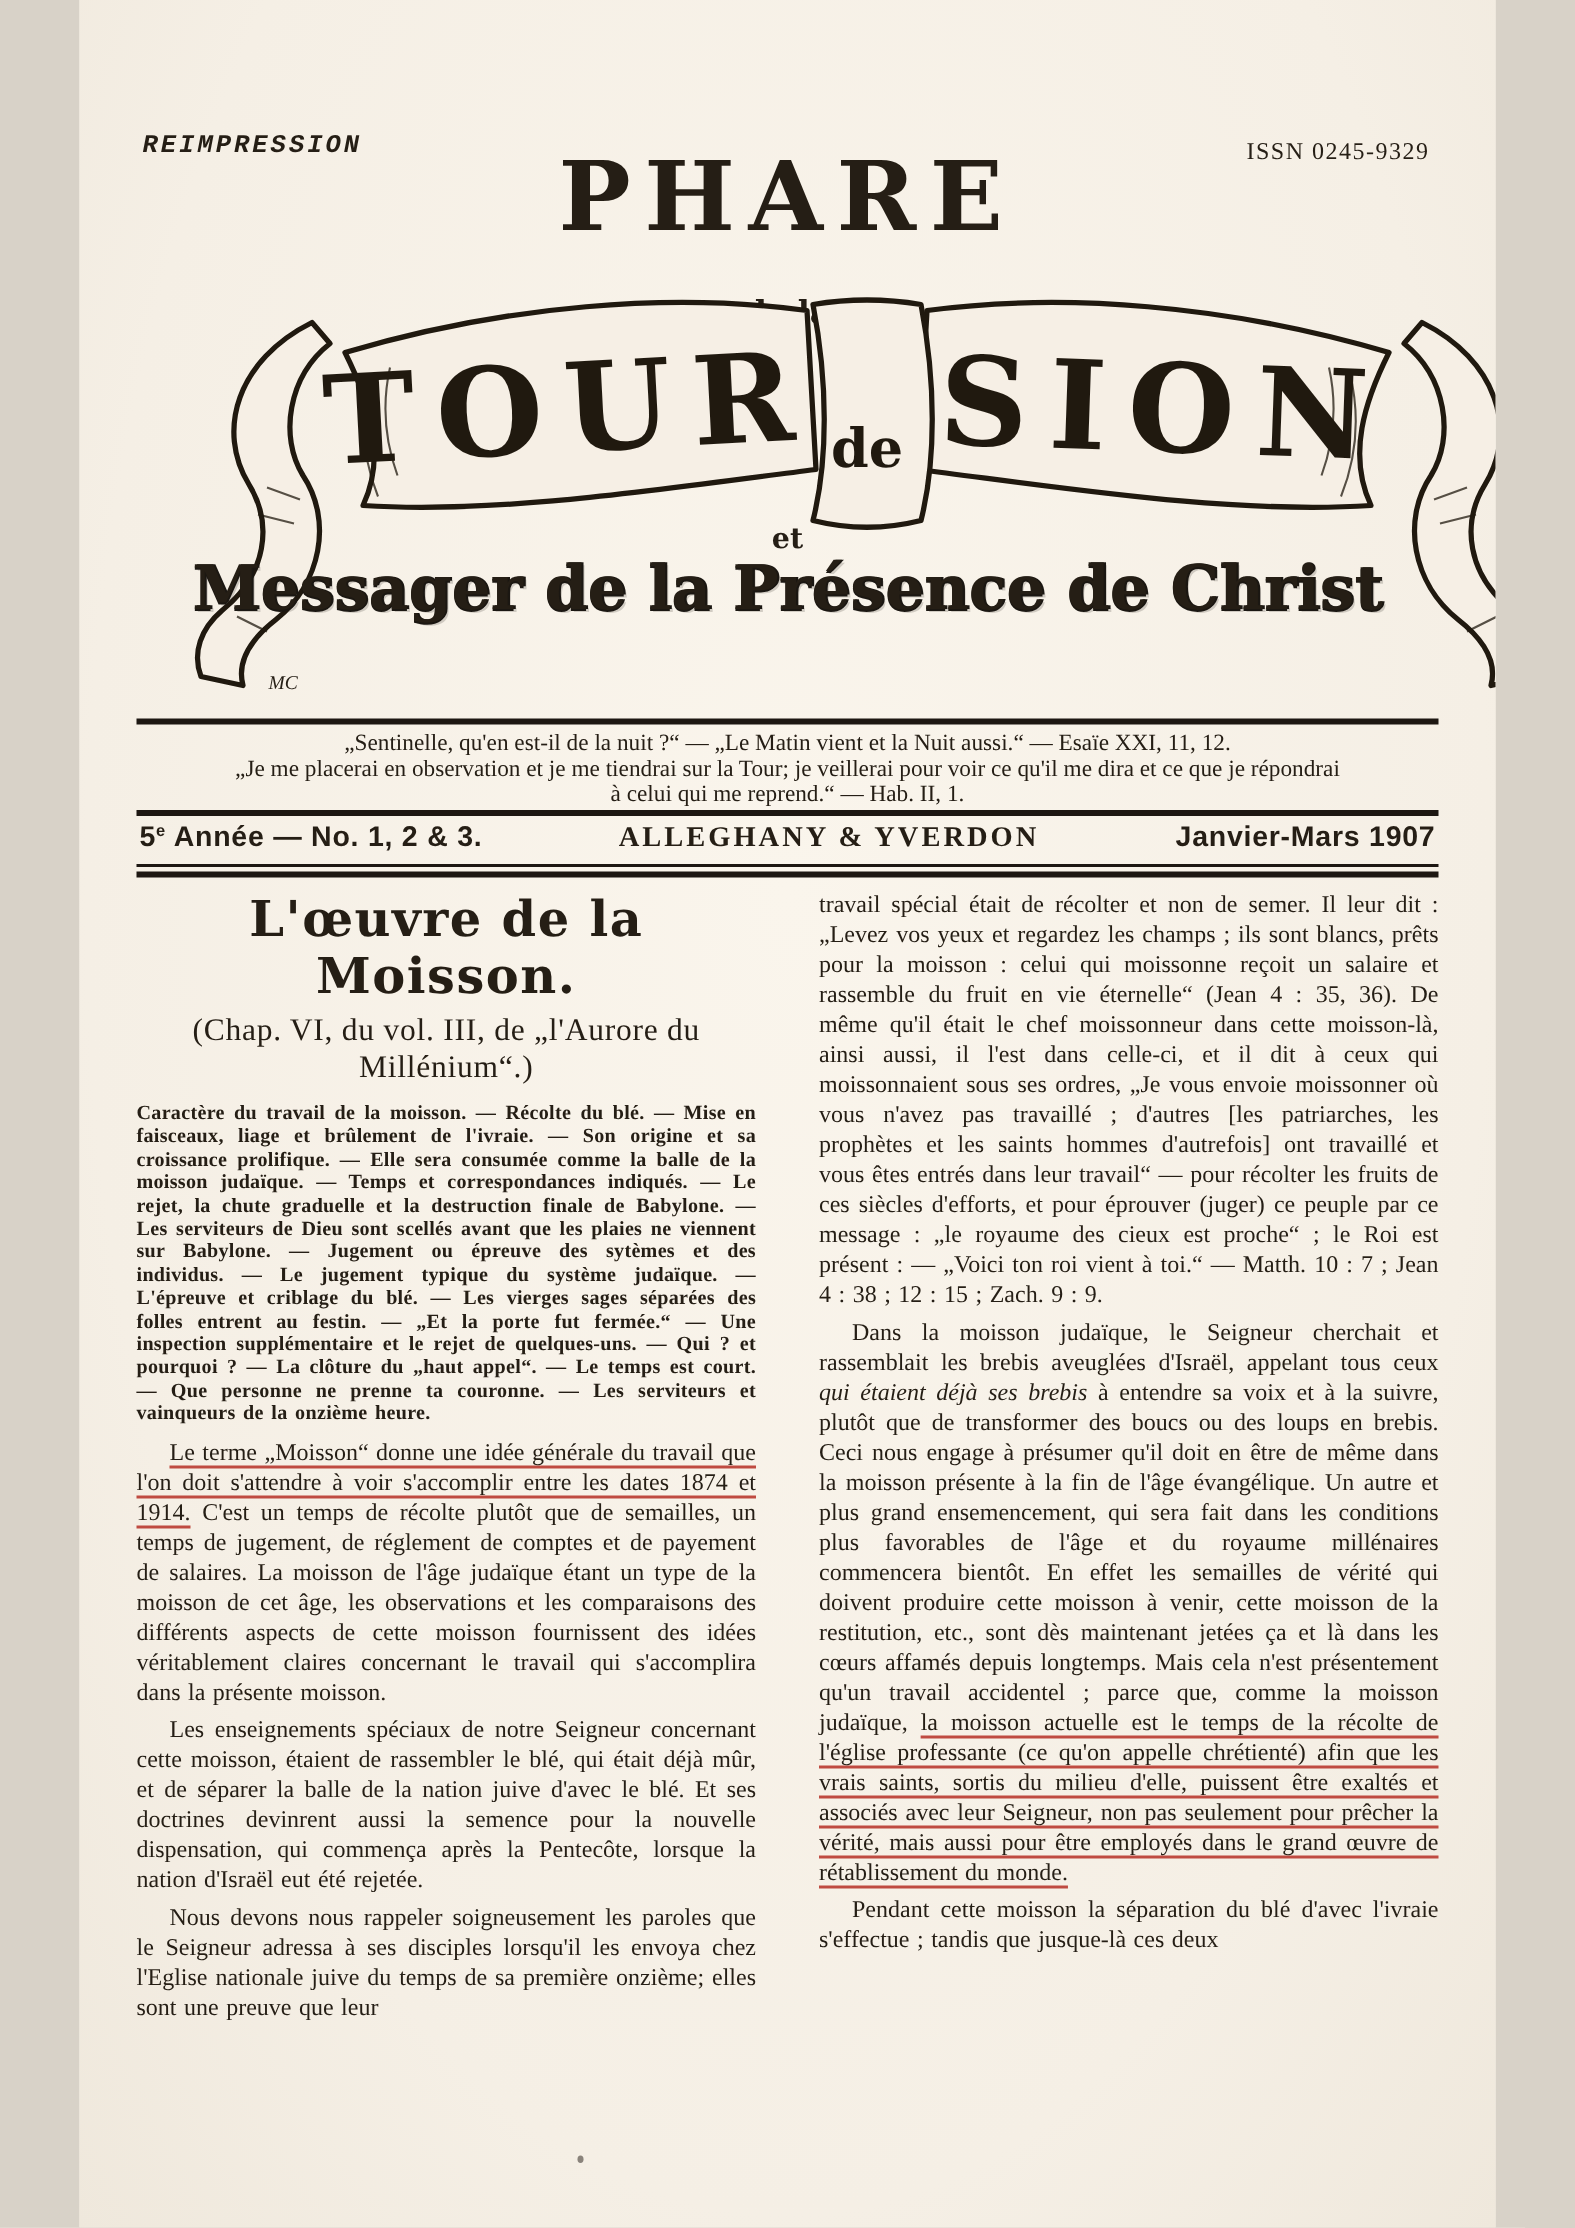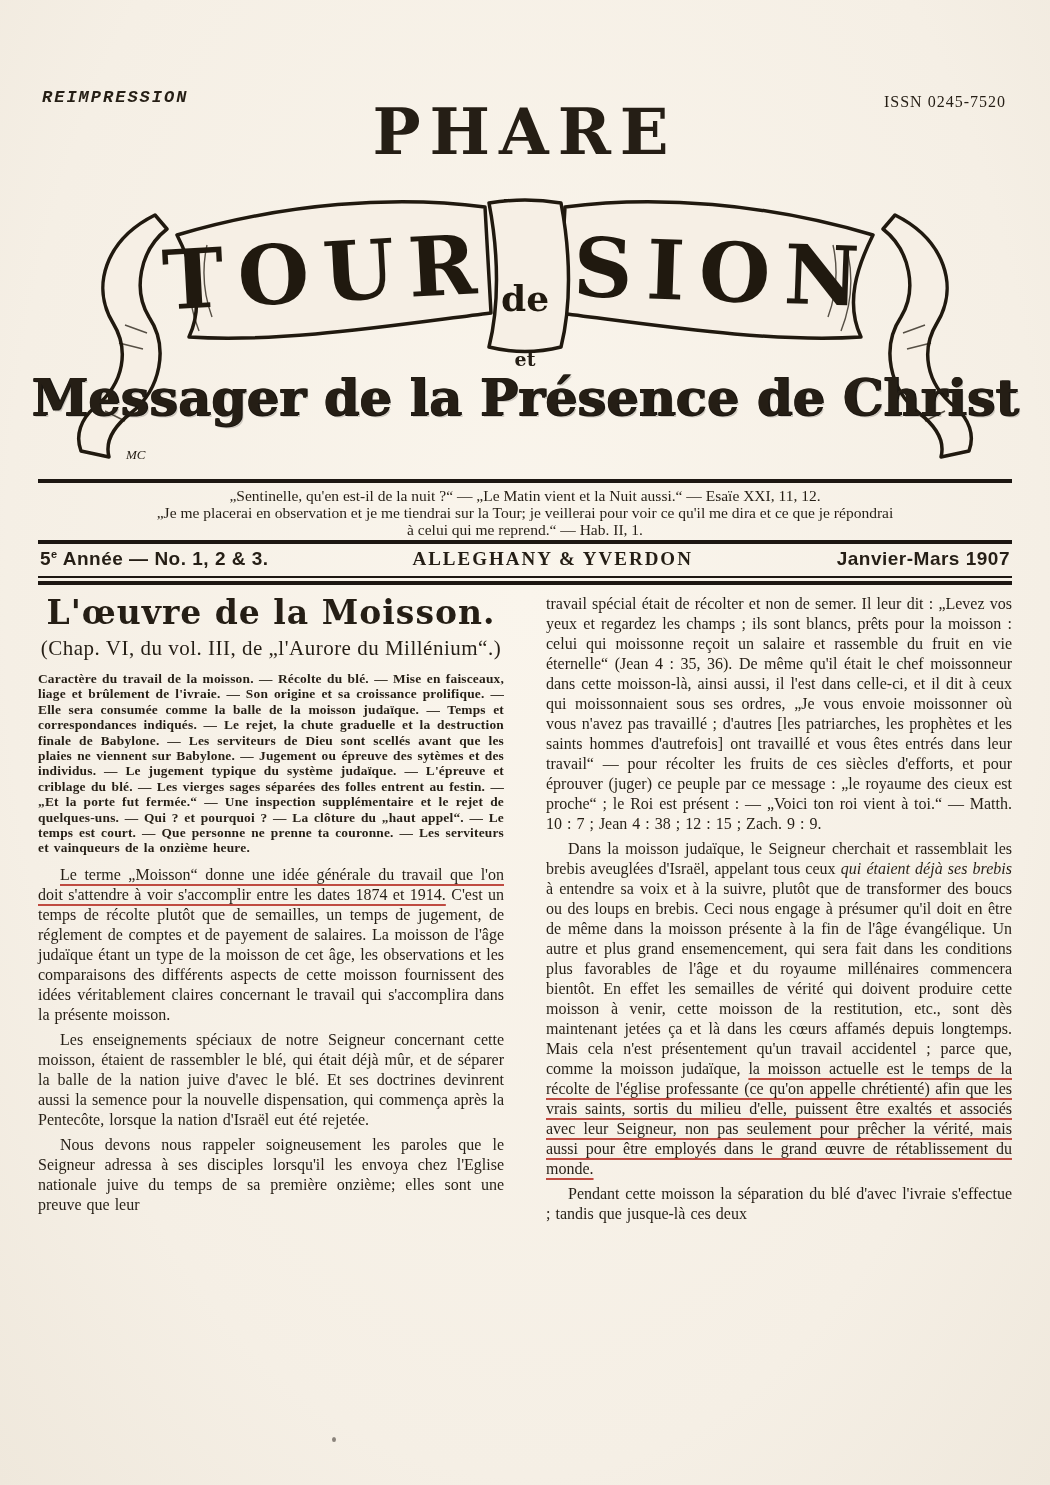--- a/index.html
+++ b/index.html
@@ -1,33 +1,33 @@
 <!DOCTYPE html>
 <html><head>
 <meta charset="utf-8">
 <style>
   html,body{margin:0;padding:0;background:#d8d2c8;}
   .page{
-    position:relative; width:1050px; height:1485px; margin:0 auto;
+    position:relative; width:944px; height:1485px; margin:0 auto;
     background:#f7f1e8;
     background-image:radial-gradient(ellipse at 50% 40%, #faf5ec 0%, #f5efe5 70%, #efe8dc 100%);
     color:#251e15; overflow:hidden;
     font-family:"Liberation Serif", serif;
   }
   .abs{position:absolute;}
   .ctr{left:0; right:0; text-align:center;}
   
   .reimp{left:42px; top:88px; font-family:"Liberation Mono", monospace; font-style:italic; font-weight:bold; font-size:17px; letter-spacing:2px;}
   .issn{right:44px; top:93px; font-size:16px; letter-spacing:1px;}
   
   .phare{top:100px; font-family:"DejaVu Serif", serif; font-weight:bold; font-size:64px; letter-spacing:9px; line-height:1;}
   .dela{top:172px; font-family:"DejaVu Serif", serif; font-weight:bold; font-size:21px;margin-top:23px;}
   .banner-wrap{left:65px; top:195px; width:920px; height:270px;}
   .et{top:348px; font-family:"DejaVu Serif", serif; font-weight:bold; font-size:19px;}
-  .subtitle{top:372px; font-family:"DejaVu Serif", serif; font-weight:bold; font-size:51px; letter-spacing:0px;
+  .subtitle{top:372px; font-family:"DejaVu Serif", serif; font-weight:bold; font-size:41px; letter-spacing:0px;
             text-shadow:1.4px 0 #1b1712, 0 1px #1b1712, 2px 2px 0 rgba(27,23,18,.18); line-height:1;}
   .mc-sig{left:126px; top:447px; font-size:13px; font-style:italic;}
   svg text{font-family:"DejaVu Serif", serif; font-weight:bold; fill:#20190f;}
   
   .rule{left:38px; right:38px; background:#1d1712;}
   .r1{top:479px; height:4px;}
   .r2{top:540px; height:4px;}
   .r3{top:576px; height:2px;}
   .r4{top:581px; height:4px;}
   
@@ -50,21 +50,21 @@
   .ru{text-decoration:underline; text-decoration-color:#bf4b41; text-decoration-thickness:2.2px; text-underline-offset:3.5px;}
   .it{font-style:italic;}
   .speck{left:332px; top:1437px; width:4px; height:5px; background:#8a837b; border-radius:50%;}
 </style>
 </head>
 <body>
 
 <div class="page">
 
   <div class="abs reimp">REIMPRESSION</div>
-  <div class="abs issn">ISSN 0245-7520</div>
+  <div class="abs issn">ISSN 0245-9329</div>
 
   <div class="abs ctr phare">PHARE</div>
   <div class="abs ctr dela">de la</div>
 
   <div class="abs banner-wrap">
     <svg width="920" height="270" viewBox="0 0 920 270">
       <g stroke="#20190f" stroke-width="3.5" stroke-linejoin="round" fill="#f6efe5">
         <path id="tailL" d="M90,20 C40,45 26,92 48,128 C64,154 60,188 30,212 C16,224 10,240 16,256 L44,262 C40,247 48,232 66,218 C96,194 104,152 84,122 C68,96 74,56 102,34 Z"></path>
         <use href="#tailL" transform="translate(920 0) scale(-1 1)"></use>
         <path d="M112,40 C220,8 330,0 420,12 L426,118 C330,130 218,148 124,142 C140,108 128,72 112,40 Z"></path>

